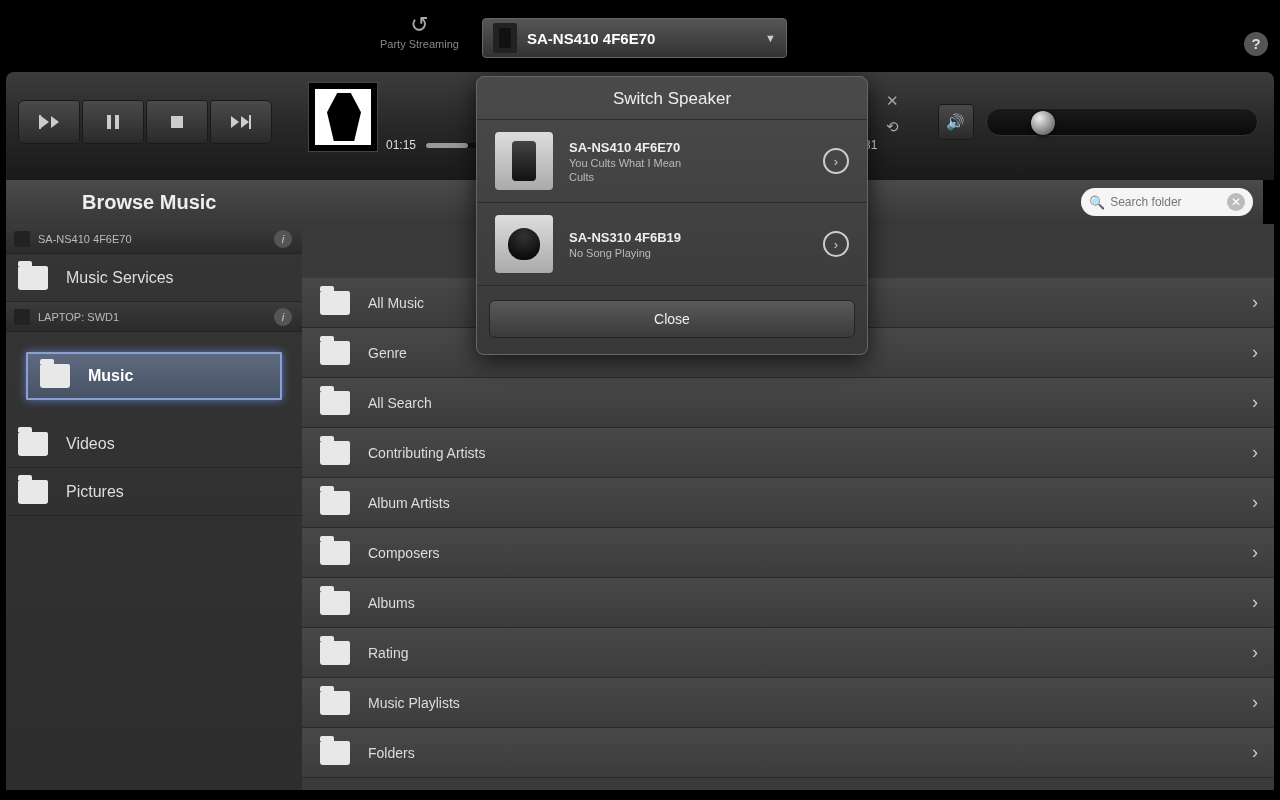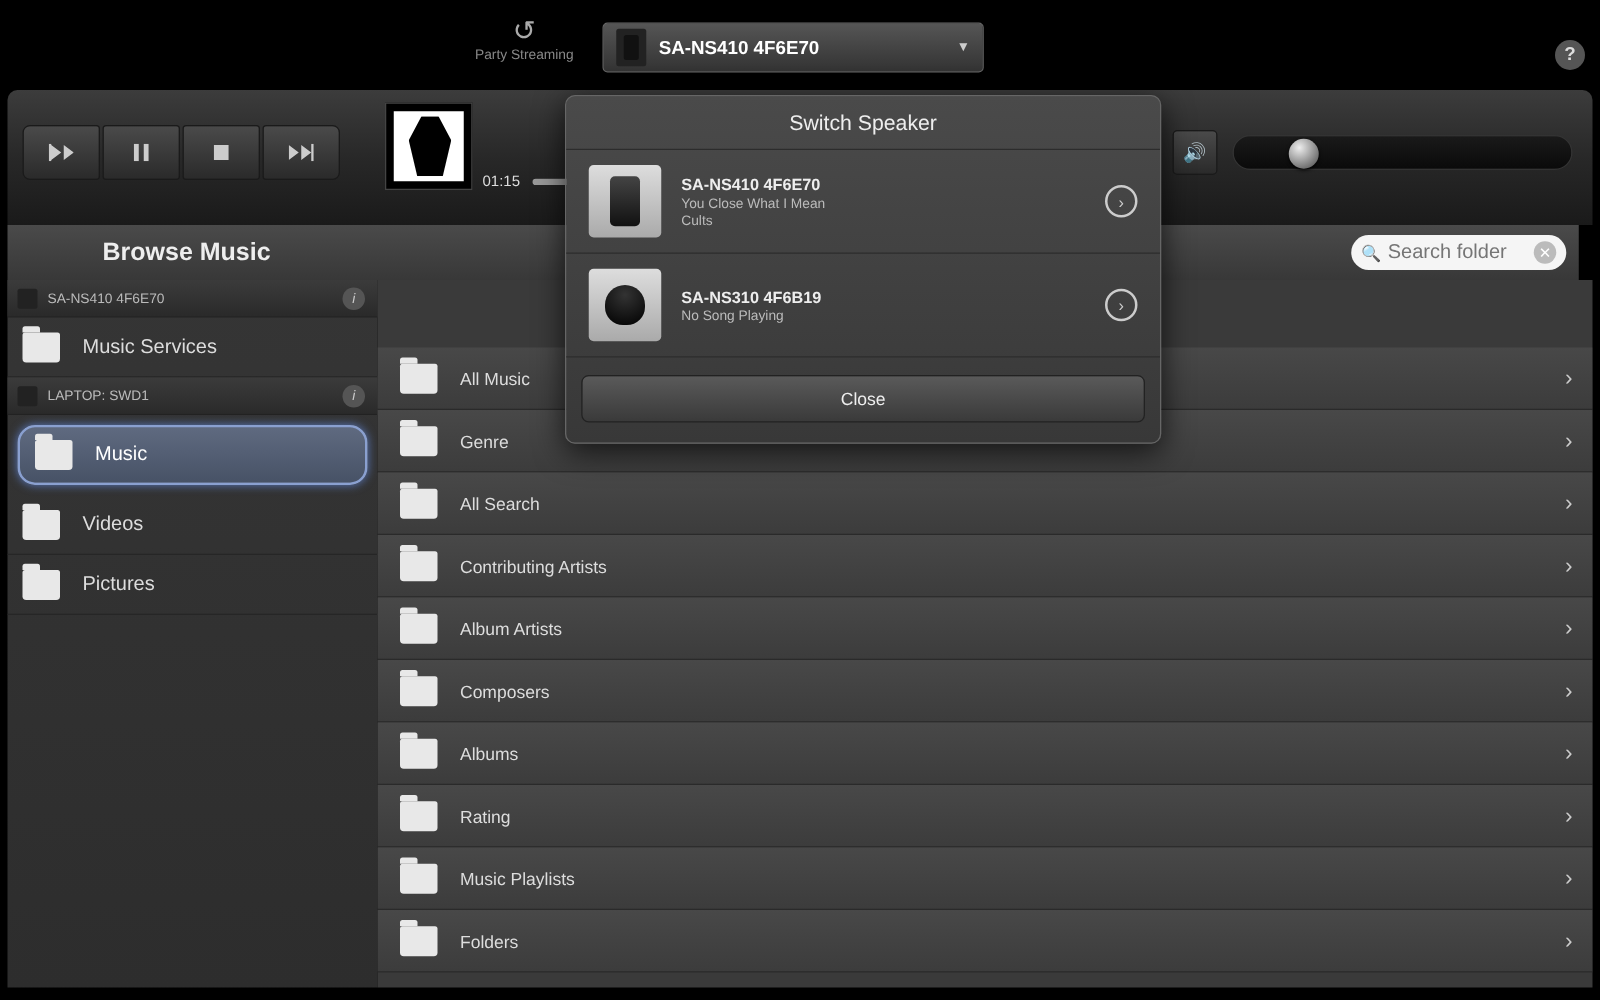--- a/index.html
+++ b/index.html
@@ -31,42 +31,42 @@
 .volico { position:absolute; right:300px; top:32px; width:36px; height:36px; background:linear-gradient(#4a4a4a,#2a2a2a); border:1px solid #1a1a1a; border-radius:4px; display:flex; align-items:center; justify-content:center; color:#ccc; font-size:15px;}
 .volbar { position:absolute; right:16px; top:36px; width:272px; height:28px; background:linear-gradient(#1a1a1a,#0a0a0a); border:1px solid #333; border-radius:14px; }
 .volknob { position:absolute; left:44px; top:2px; width:24px; height:24px; border-radius:50%; background:radial-gradient(circle at 35% 30%,#eee,#888 60%,#444); box-shadow:0 1px 3px #000; }
 .extra-icons { position:absolute; left:880px; top:20px; display:flex; flex-direction:column; gap:8px; color:#aaa; font-size:15px;}
 
 
 .browsehdr { position:absolute; top:180px; left:6px; right:17px; height:44px; background:linear-gradient(#4a4a4a,#383838); display:flex; align-items:center; padding:0 14px; }
 .browsehdr .title { font-size:20px; color:#eee; font-weight:bold; margin-left:62px; }
 .searchbox { position:absolute; right:10px; top:8px; width:172px; height:28px; background:#f5f5f5; border-radius:14px; display:flex; align-items:center; padding:0 8px; }
 .searchbox .mag { color:#888; font-size:13px; margin-right:5px;}
-.searchbox input { border:none; outline:none; background:transparent; flex:1; font-size:16px; color:#000000; width:100px;}
+.searchbox input { border:none; outline:none; background:transparent; flex:1; font-size:12px; color:#000000; width:100px;}
 .searchbox .clear { width:18px; height:18px; border-radius:50%; background:#bbb; color:#fff; font-size:12px; text-align:center; line-height:18px;}
 
 
 .sidebar { position:absolute; top:224px; left:6px; width:296px; bottom:10px; background:linear-gradient(#353535,#2d2d2d); }
 .srv-hdr { height:30px; background:linear-gradient(#3b3b3b,#2a2a2a); display:flex; align-items:center; padding:0 8px; font-size:11px; color:#bbb; border-bottom:1px solid #222; position:relative;}
 .srv-hdr .mini{width:16px;height:16px;background:#222;border-radius:2px;margin-right:8px;}
 .srv-hdr .info{position:absolute;right:10px;width:18px;height:18px;border-radius:50%;background:#555;color:#ccc;text-align:center;line-height:18px;font-size:11px;font-style:italic;}
 .sb-item { height:48px; display:flex; align-items:center; padding:0 12px; font-size:16px; color:#ddd; border-bottom:1px solid #262626; }
-.sb-item.sel { background:linear-gradient(#5f6a80,#475266); border:2px solid #8aa0d0; border-radius:14px; margin:8px; color:#fff; box-shadow:0 0 8px #5a7ac0;}
+.sb-item.sel { background:linear-gradient(#5f6a80,#475266); border:2px solid #8aa0d0; border-radius:1px; margin:20px; color:#fff; box-shadow:0 0 8px #5a7ac0;font-weight:bold;}
 .foldico { width:30px; height:24px; background:#e8e8e8; border-radius:2px 2px 3px 3px; margin-right:18px; position:relative;}
 .foldico::before{content:"";position:absolute;top:-5px;left:0;width:14px;height:5px;background:#e8e8e8;border-radius:2px 2px 0 0;}
 
 
 .content { position:absolute; top:224px; left:302px; right:6px; bottom:10px; background:#3a3a3a; overflow:hidden; }
 .gap { height:54px; }
 .row { height:50px; background:linear-gradient(#484848,#3c3c3c); border-bottom:1px solid #2a2a2a; display:flex; align-items:center; padding:0 18px; position:relative;}
 .row .lab { font-size:14px; color:#ddd; margin-left:0;}
 .row .chev { position:absolute; right:16px; color:#ccc; font-size:18px;}
 
 
-.popup { position:absolute; top:76px; left:452px; width:477px; background:linear-gradient(#4a4a4a,#383838); border:1px solid #666; border-radius:8px; box-shadow:0 6px 24px rgba(0,0,0,.7); z-index:50; }
+.popup { position:absolute; top:76px; left:476px; width:392px; background:linear-gradient(#4a4a4a,#383838); border:1px solid #666; border-radius:8px; box-shadow:0 6px 24px rgba(0,0,0,.7); z-index:50; }
 .popup-h { text-align:center; padding:12px 0 10px; font-size:17px; color:#eee; border-bottom:1px solid #2c2c2c;}
 .spk-row { display:flex; align-items:center; padding:12px 18px; border-bottom:1px solid #2c2c2c; position:relative;}
 .spk-thumb { width:58px; height:58px; background:linear-gradient(#ddd,#aaa); border-radius:4px; margin-right:16px; display:flex; align-items:center; justify-content:center;}
 .spk-thumb .cyl{width:24px;height:40px;background:linear-gradient(#444,#111);border-radius:4px;}
 .spk-thumb .cone{width:32px;height:32px;background:radial-gradient(circle at 50% 25%,#333,#000);border-radius:50% 50% 45% 45%;}
 .spk-info .nm{font-size:13px;font-weight:bold;color:#eee;}
 .spk-info .sub{font-size:11px;color:#bbb;margin-top:2px;}
 .spk-go{position:absolute;right:18px;width:26px;height:26px;border:2px solid #ccc;border-radius:50%;display:flex;align-items:center;justify-content:center;color:#ccc;font-size:13px;}
 .closebtn{margin:14px 12px 16px;height:38px;background:linear-gradient(#5a5a5a,#3a3a3a);border:1px solid #222;border-radius:6px;display:flex;align-items:center;justify-content:center;color:#eee;font-size:14px;}
 
@@ -221,21 +221,21 @@
 </div>
 
 <div class="popup">
   <div class="popup-h">Switch Speaker</div>
   <div class="spk-row">
     <div class="spk-thumb">
         <div class="cyl"></div>
       </div>
     <div class="spk-info">
       <div class="nm">SA-NS410 4F6E70</div>
-      <div class="sub">You Close What I Mean</div>
+      <div class="sub">You Cults What I Mean</div>
       <div class="sub">Cults</div>
     </div>
     <div class="spk-go">›</div>
   </div>
   <div class="spk-row">
     <div class="spk-thumb">
         <div class="cone"></div>
       </div>
     <div class="spk-info">
       <div class="nm">SA-NS310 4F6B19</div>

